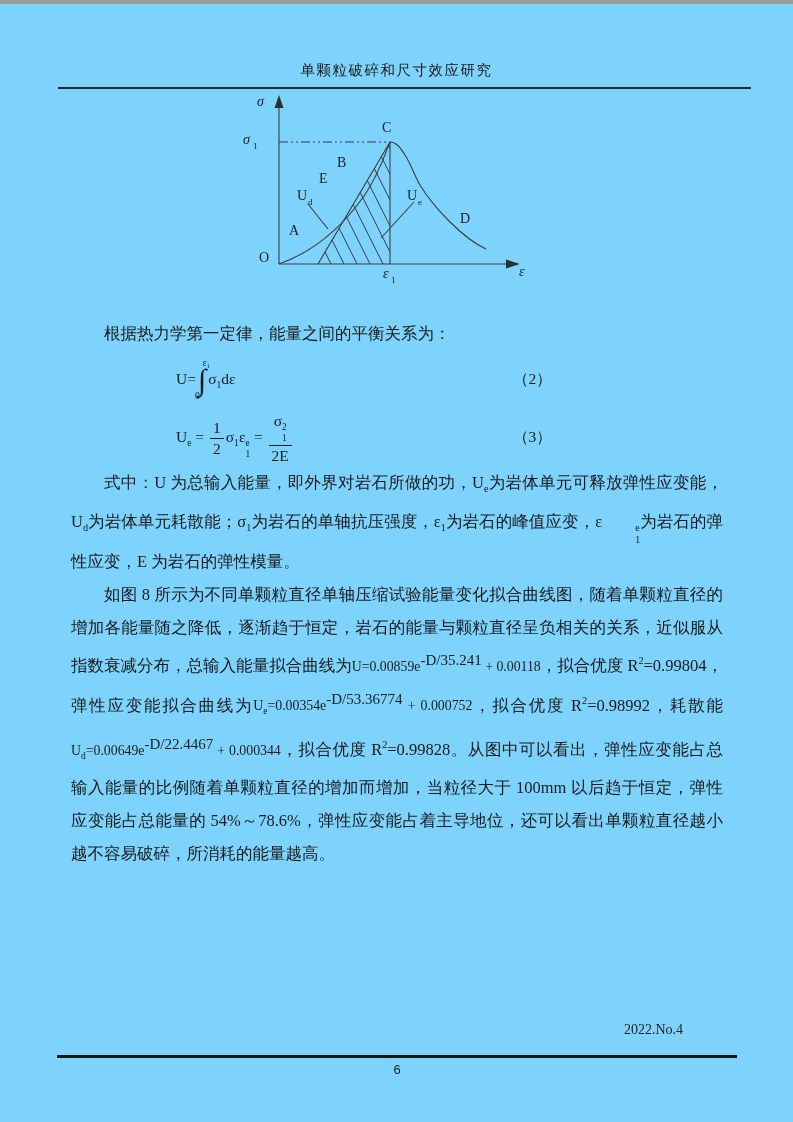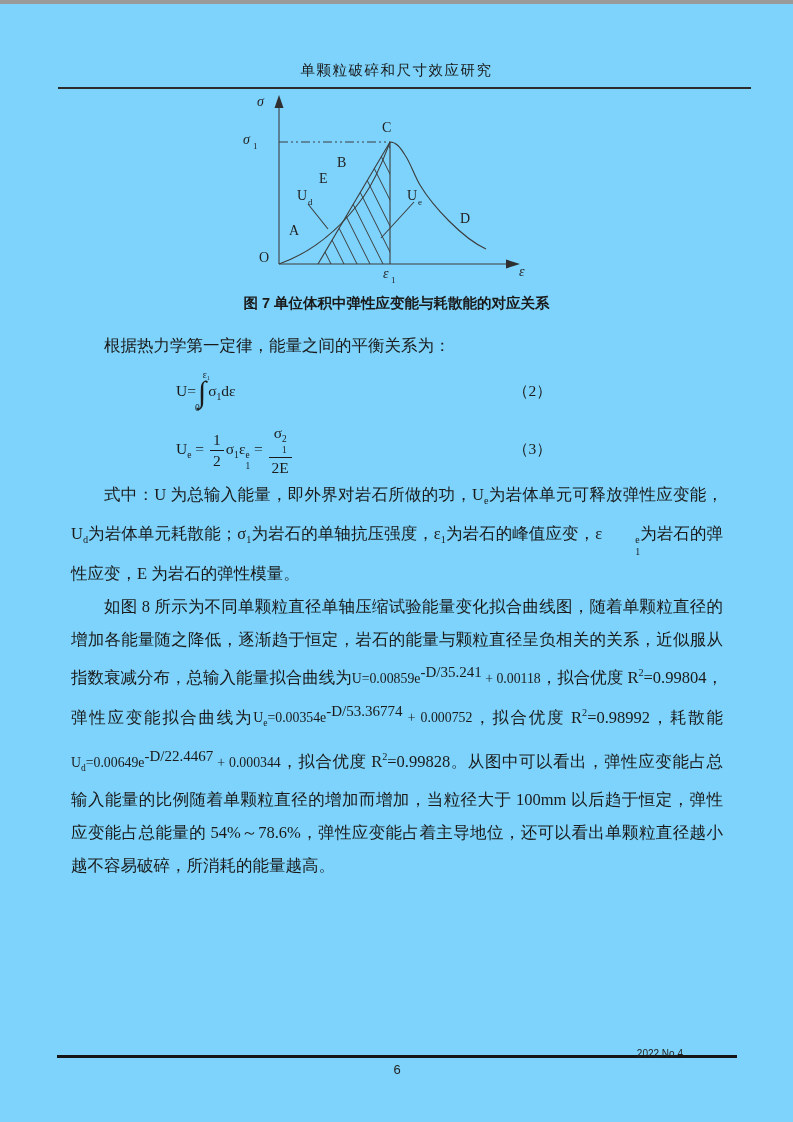--- a/index.html
+++ b/index.html
@@ -10,21 +10,21 @@
   
   .doc-header-title{position:absolute;top:57px;left:0;width:100%;text-align:center;
     font-size:14.5px;letter-spacing:1.5px;}
   .doc-header-rule{position:absolute;top:83px;left:58px;width:693px;height:2px;background:#2c2c2c;}
   
   .figure-wrap{position:absolute;left:228px;top:88px;width:310px;height:196px;}
   .figure-wrap svg text{font-family:"Liberation Serif","DejaVu Serif",serif;}
   .fig-caption{position:absolute;top:290px;left:0;width:100%;text-align:center;
     font-weight:bold;font-size:14.5px;font-family:"Liberation Sans","DejaVu Sans",sans-serif;}
   
-  .content{position:absolute;left:71px;top:326px;width:652px;
+  .content{position:absolute;left:71px;top:314px;width:652px;
     font-size:16.5px;line-height:32.8px;text-align:justify;font-family:Liberation Serif, serif;}
   .content p{margin:0;text-indent:33px;}
   .p-discussion{margin-top:13px;}
   sub{font-size:0.62em;}
   sup{font-size:0.62em;}
   
   .formula{font-size:13.8px;white-space:nowrap;}
   .formula sup{font-size:15px;}
   .formula sub{font-size:9.5px;}
   
@@ -45,22 +45,22 @@
   
   .intg{display:inline-flex;flex-direction:column;align-items:center;vertical-align:middle;
     line-height:1;margin:0 2px;justify-content:center;}
   .intg .up{font-size:9.5px;align-self:flex-end;transform:translateX(4px);}
   .intg .sym{font-size:30px;line-height:0.8;}
   .intg .lo{font-size:9.5px;align-self:flex-start;transform:translateX(-3px);}
   
   .footer-rule{position:absolute;top:1051px;left:57px;width:680px;height:3px;background:#161616;}
   .footer-page{position:absolute;top:1058px;left:57px;width:680px;text-align:center;
     font-size:13px;font-family:"Liberation Sans","DejaVu Sans",sans-serif;color:#222;}
-  .footer-issue{position:absolute;top:1044px;right:110px;font-size:10px;
-    font-family:Liberation Sans, sans-serif;color:#222;}
+  .footer-issue{position:absolute;top:1018px;right:110px;font-size:14px;
+    font-family:Liberation Serif, serif;color:#222;}
 </style>
 </head>
 <body>
 
 <div class="page">
 
   <div class="doc-header-title">单颗粒破碎和尺寸效应研究</div>
   <div class="doc-header-rule"></div>
 
   <div class="figure-wrap">
@@ -113,21 +113,20 @@
         <text x="80" y="113" font-size="9">d</text>
         <text x="179" y="108">U</text>
         <text x="190" y="113" font-size="9">e</text>
         <text x="155" y="186" font-style="italic">ε</text>
         <text x="163" y="191" font-size="9">1</text>
         <text x="291" y="184" font-style="italic">ε</text>
       </g>
     </svg>
   </div>
 
-  <div class="fig-caption">图 7 单位体积中弹性应变能与耗散能的对应关系</div>
 
   <div class="content">
     <p>根据热力学第一定律，能量之间的平衡关系为：</p>
 
     <div class="eq-block">
       <div class="eq-row eq-row-2">
         <span class="eq">U=<span class="intg">
               <span class="up">ε₁</span>
               <span class="sym">∫</span>
               <span class="lo">0</span>

